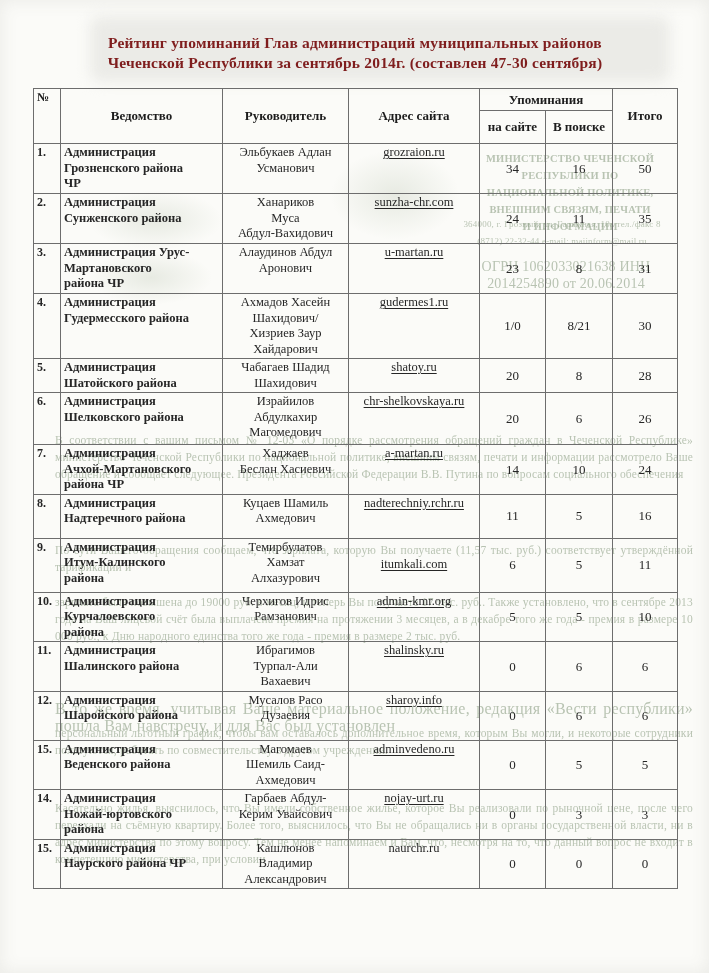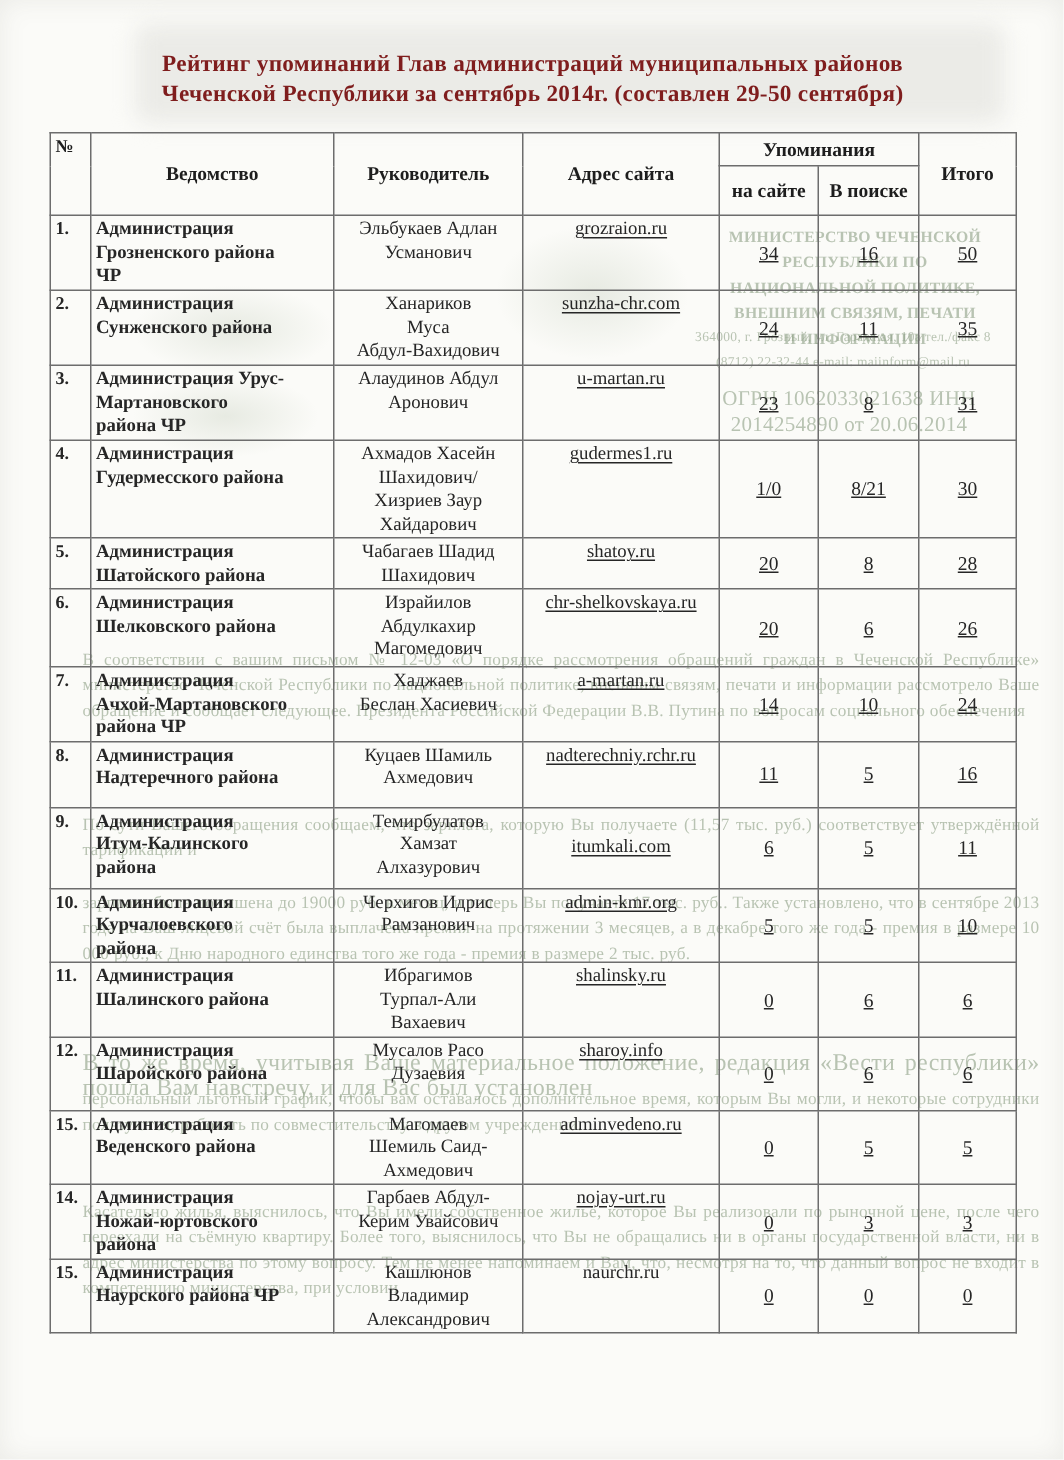--- a/index.html
+++ b/index.html
@@ -34,21 +34,21 @@
   thead th { font-weight:bold; font-size:13px; text-align:center; vertical-align:middle; color:#1d1d1d; }
   th.th-num { text-align:left; vertical-align:top; padding:2px 0 0 4px; font-size:12px; }
   tbody td { vertical-align:top; font-size:12.5px; line-height:15.5px; }
   td.c-num  { font-weight:bold; text-align:left; padding-left:4px; font-size:12px; }
   td.c-dept { font-weight:bold; text-align:left; white-space:pre-line; }
   td.c-leader { text-align:center; white-space:pre-line; }
   td.c-site { text-align:center; }
   td.c-site.mid { vertical-align:middle; }
   td.c-site .site { text-decoration:underline; text-underline-offset:2px; }
   td.c-site .site.nou { text-decoration:none; }
-  td.c-n { text-align:center; vertical-align:middle; font-size:13px;text-decoration:underline; }
+  td.c-n { text-align:center; vertical-align:middle; font-size:13px; }
 </style>
 </head>
 <body>
 
 <div class="page">
   <div class="title-shade"></div>
   <div class="smudge" style="left:88px;top:190px;width:135px;height:60px"></div>
   <div class="smudge" style="left:88px;top:250px;width:125px;height:55px"></div>
   <div class="smudge" style="left:330px;top:150px;width:130px;height:90px"></div>
   <div class="bleed" id="bleed">
@@ -58,21 +58,21 @@
       <div class="frag" style="left: 55px; top: 432px; width: 638px; font-size: 11.5px; text-align: justify;">В соответствии с вашим письмом № 12-03 «О порядке рассмотрения обращений граждан в Чеченской Республике» министерство Чеченской Республики по национальной политике, внешним связям, печати и информации рассмотрело Ваше обращение и сообщает следующее. Президента Российской Федерации В.В. Путина по вопросам социального обеспечения</div>
       <div class="frag" style="left: 55px; top: 542px; width: 638px; font-size: 11.5px; text-align: justify;">По сути Вашего обращения сообщаем, что зарплата, которую Вы получаете (11,57 тыс. руб.) соответствует утверждённой тарификации и</div>
       <div class="frag" style="left: 55px; top: 594px; width: 638px; font-size: 11.5px; text-align: justify;">зарплата была повышена до 19000 руб. в месяц, и теперь Вы получаете 17 тыс. руб.. Также установлено, что в сентябре 2013 года на Ваш лицевой счёт была выплачена премия на протяжении 3 месяцев, а в декабре того же года - премия в размере 10 000 руб., к Дню народного единства того же года - премия в размере 2 тыс. руб.</div>
       <div class="frag" style="left: 55px; top: 700px; width: 638px; font-size: 16px; text-align: justify;">В то же время, учитывая Ваше материальное положение, редакция «Вести республики» пошла Вам навстречу, и для Вас был установлен</div>
       <div class="frag" style="left: 55px; top: 725px; width: 638px; font-size: 11.5px; text-align: justify;">персональный льготный график, чтобы вам оставалось дополнительное время, которым Вы могли, и некоторые сотрудники пользуются, работать по совместительству в другом учреждении.</div>
       <div class="frag" style="left: 55px; top: 800px; width: 638px; font-size: 11.5px; text-align: justify;">Касательно жилья, выяснилось, что Вы имели собственное жильё, которое Вы реализовали по рыночной цене, после чего переехали на съёмную квартиру. Более того, выяснилось, что Вы не обращались ни в органы государственной власти, ни в адрес министерства по этому вопросу. Тем не менее напоминаем и Вам, что, несмотря на то, что данный вопрос не входит в компетенцию министерства, при условии</div>
     </div>
 
   <div class="doc-title">
     <div>Рейтинг упоминаний Глав администраций муниципальных районов</div>
-    <div>Чеченской Республики за сентябрь 2014г. (составлен 29-50 сентября)</div>
+    <div>Чеченской Республики за сентябрь 2014г. (составлен 47-30 сентября)</div>
   </div>
 
   <table class="rating">
     <colgroup>
       <col style="width:27px">
         <col style="width:162px">
         <col style="width:126px">
       <col style="width:131px">
         <col style="width:66px">
         <col style="width:67px">

